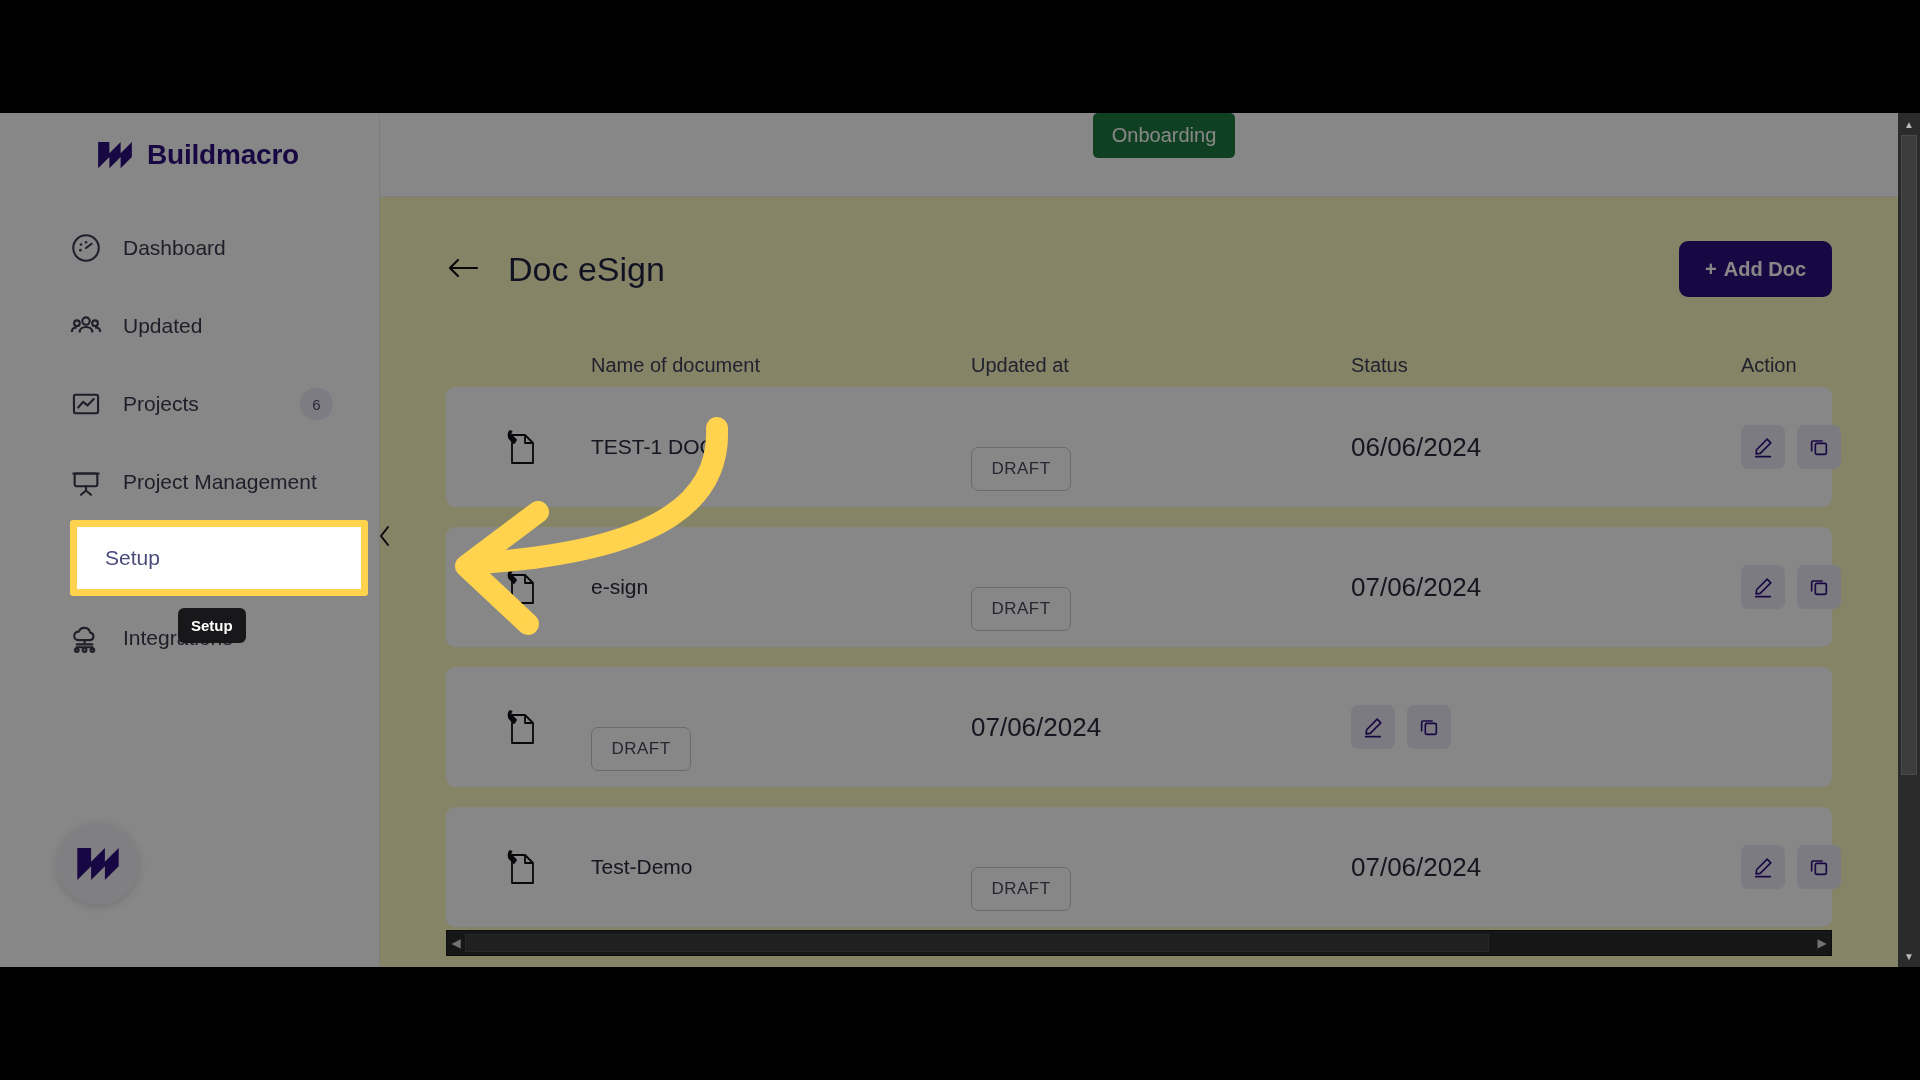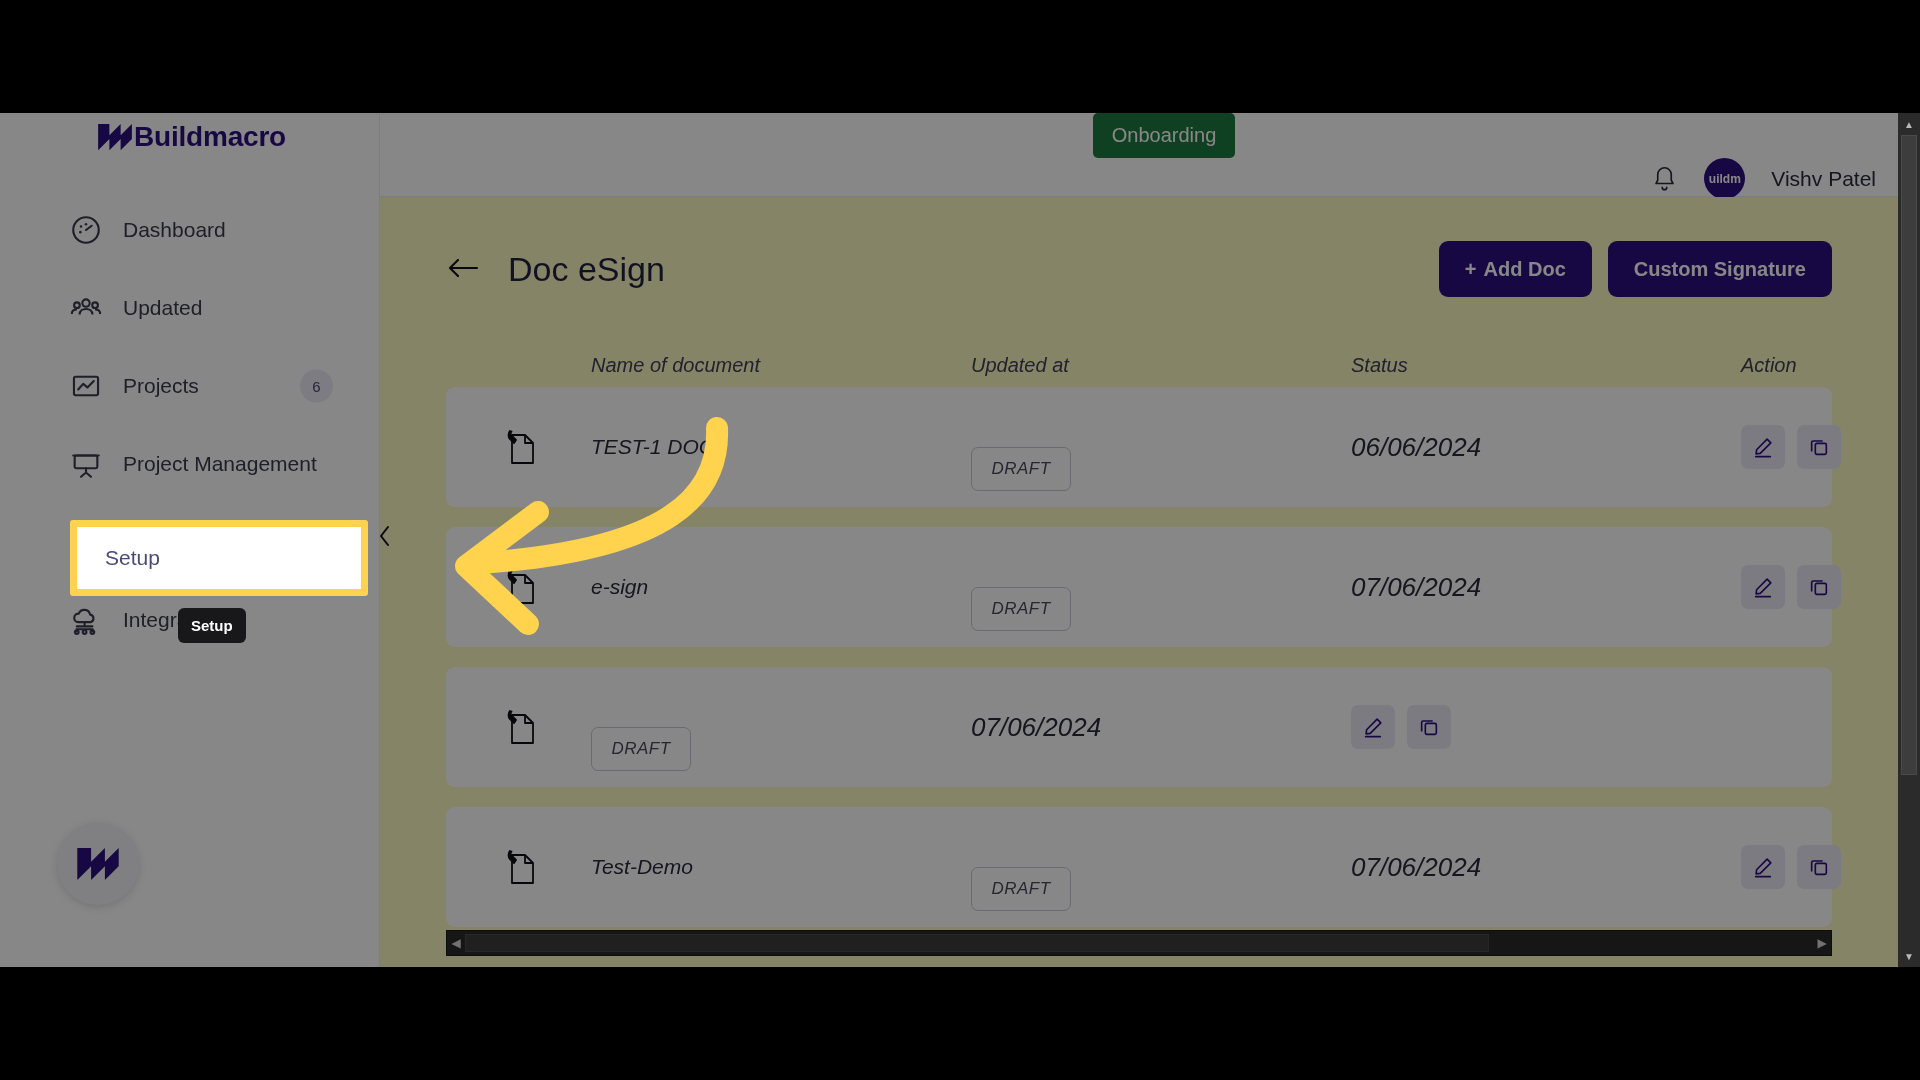--- a/index.html
+++ b/index.html
@@ -30,22 +30,22 @@
   }
 
   
   #sidebar {
     position: absolute; left: 0; top: 0;
     width: 380px; height: 854px;
     background: #ffffff;
     border-right: 1px solid #ececf1;
   }
   .brand {
-    display: flex; align-items: center; 
-    padding: 8px 0 0 96px;
+    display: flex; align-items: center; gap: 13px;
+    padding: 26px 0 0 96px;
   }
   .brand-mark { width: 38px; height: 30px; flex: none; }
   .brand-text {
     font-size: 28px; font-weight: bold; color: #2d0f7e;
     letter-spacing: -0.2px;
   }
 
   .nav { margin-top: 38px; }
   .nav-item {
     position: relative;
@@ -128,21 +128,21 @@
     background: #2d0f7e; color: #fff;
     border: none; border-radius: 9px;
     font-size: 20px; font-weight: bold;
     padding: 0 26px; height: 56px;
     display: flex; align-items: center; gap: 7px;
     cursor: pointer;
     font-family: "Liberation Sans", sans-serif;
   }
 
   
-  #doc-table { padding: 0 66px 0 66px; margin-top: 46px; font-style: italic; }
+  #doc-table { padding: 0 66px 0 66px; margin-top: 46px; }
   .thead, .trow {
     display: grid;
     grid-template-columns: 145px 380px 380px 390px 1fr;
     align-items: center;
   }
   .thead {
     height: 44px;
     font-size: 20px; color: #3d4158;
   }
   .trow {
@@ -314,46 +314,35 @@
   </div>
 
   <div id="collapse-btn">
     <svg width="16" height="26" viewBox="0 0 16 26" fill="none" stroke="#101018" stroke-width="2" stroke-linecap="round" stroke-linejoin="round">
       <path d="M11 4 L4 13 L11 22"></path>
     </svg>
   </div>
 
   <div id="topbar">
     <div id="onboarding-chip">Onboarding</div>
-    <div id="topbar-right">
-      <svg id="bell-icon" viewBox="0 0 24 26" fill="none" stroke="#2b2b3d" stroke-width="1.5">
-        <path d="M12 3a6 6 0 0 0-6 6v5l-1.5 3h15L18 14V9a6 6 0 0 0-6-6z" stroke-linejoin="round"></path>
-        <path d="M10 20.5a2 2 0 0 0 4 0" stroke-linecap="round"></path>
-      </svg>
-      <div id="avatar">uildm</div>
-      <span id="user-name">Vishv Patel</span>
-    </div>
   </div>
 
   <div id="content">
 
     <div id="page-head">
       <div id="back-arrow">
         <svg width="34" height="26" viewBox="0 0 34 26" fill="none" stroke="#101018" stroke-width="2.2" stroke-linecap="round" stroke-linejoin="round">
           <path d="M31 13 H4 M12 5 L4 13 L12 21"></path>
         </svg>
       </div>
       <h1 id="page-title">Doc eSign</h1>
       <div id="page-actions">
         <button class="btn-primary">
           <span>+</span>
           <span>Add Doc</span>
-        </button>
-        <button class="btn-primary">
-          <span>Custom Signature</span>
         </button>
       </div>
     </div>
 
     <div id="doc-table">
       <div class="thead">
         <div></div>
         <div>Name of document</div>
         <div>Updated at</div>
         <div>Status</div>

